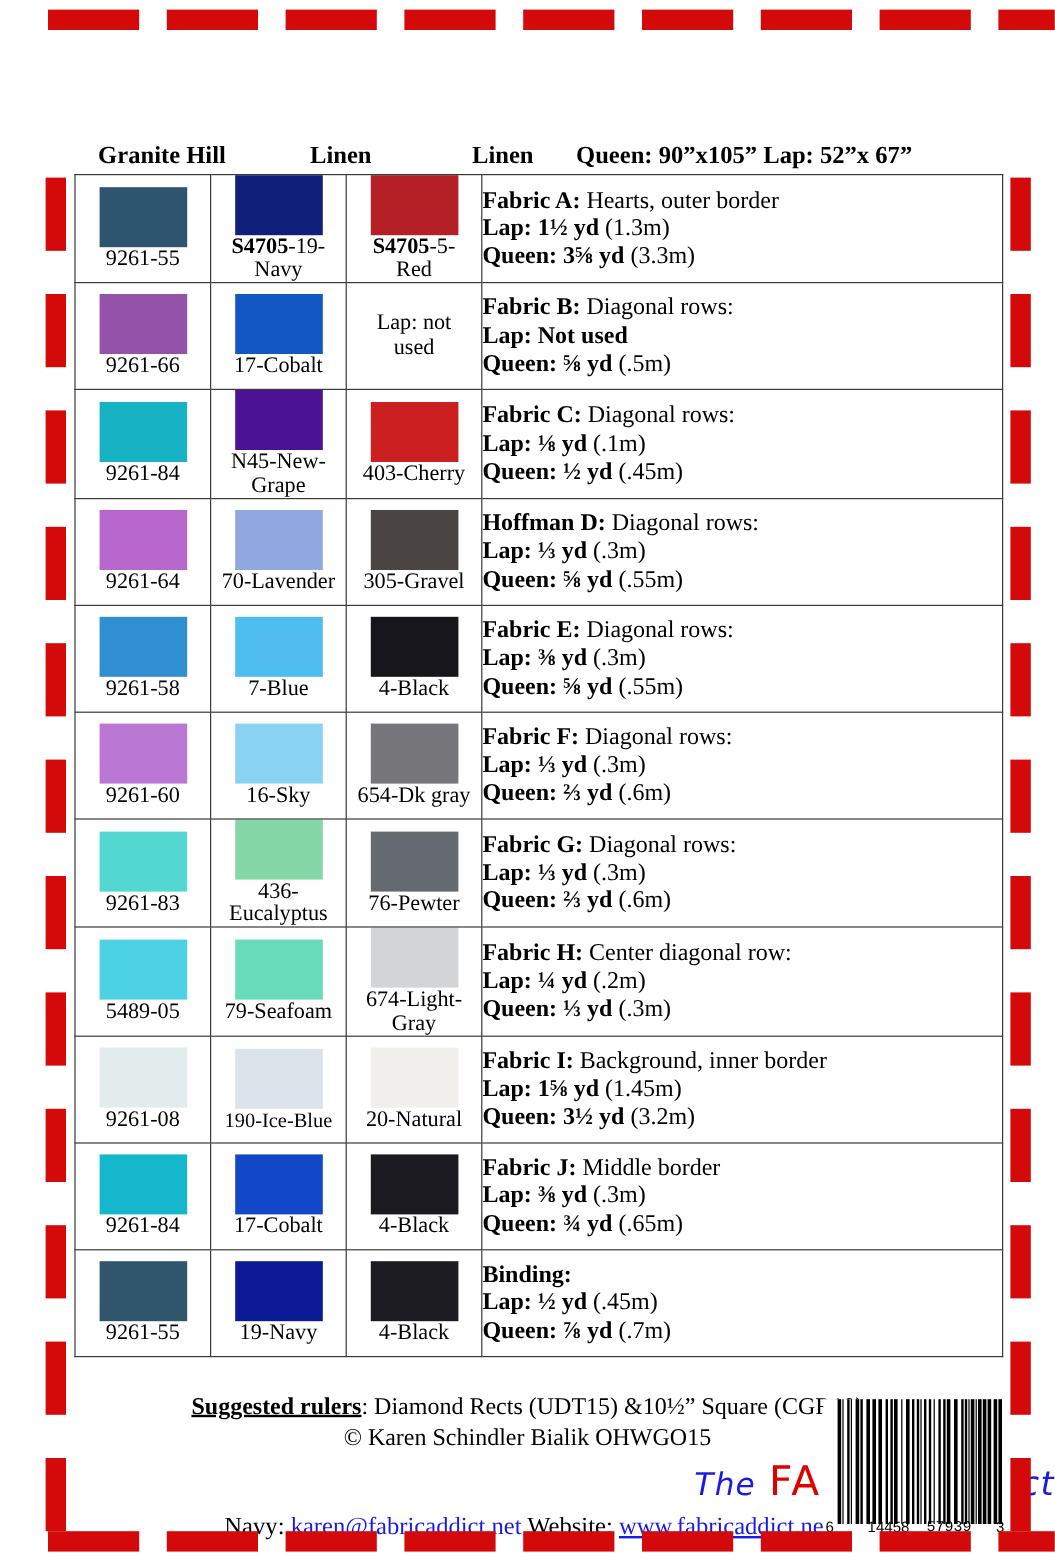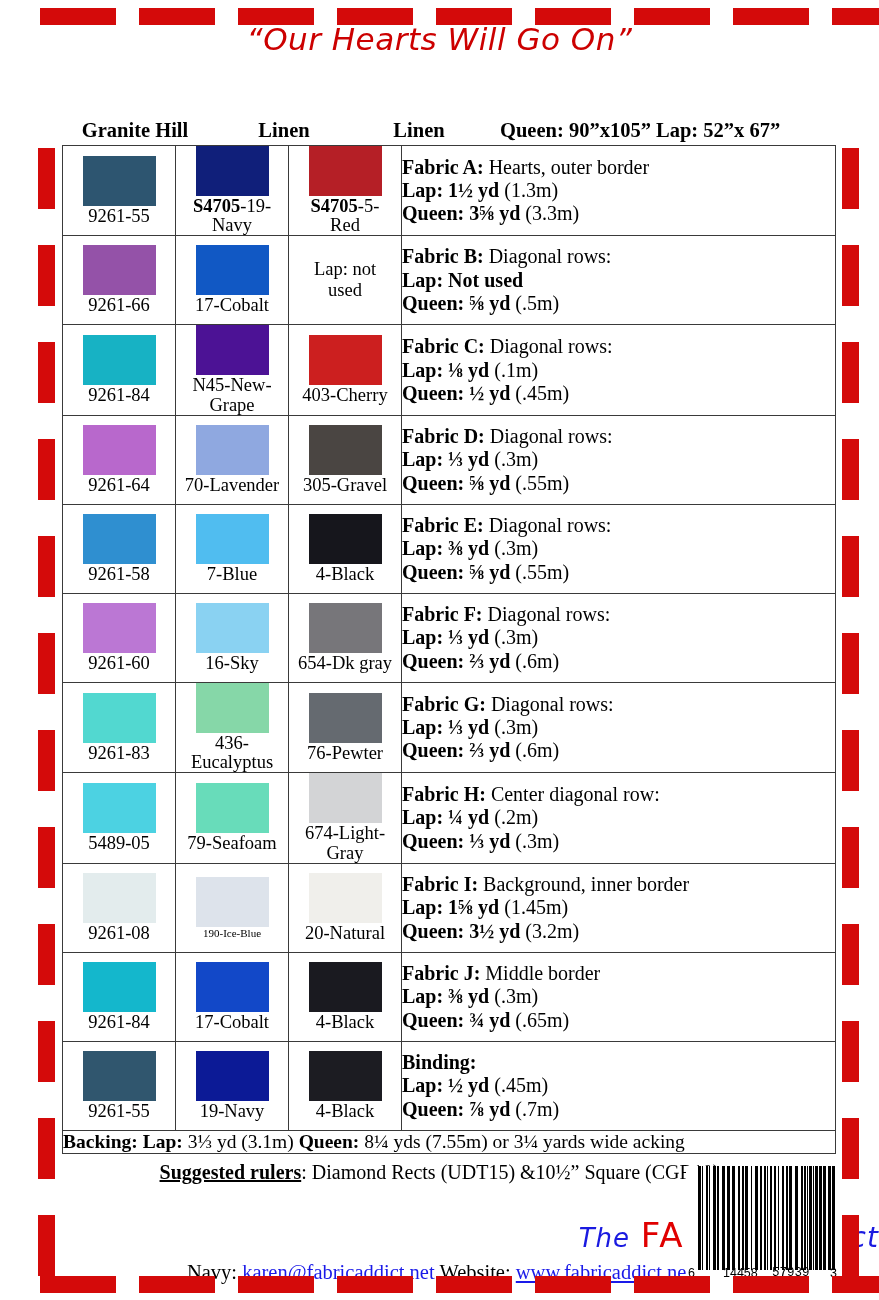--- a/index.html
+++ b/index.html
@@ -75,21 +75,21 @@
   }
   .colheads span {
     position: absolute;
     font-weight: bold;
     font-size: 20.5px;
     white-space: nowrap;
   }
   .ch-granite { left: -12px;  width: 170px; text-align: center; }
   .ch-linen1  { left: 152px;  width: 140px; text-align: center; }
   .ch-linen2  { left: 292px;  width: 130px; text-align: center; }
-  .ch-size    { left: 438px;  width: 380px; text-align: left; font-size: 21.5px; }
+  .ch-size    { left: 418px;  width: 380px; text-align: left; font-size: 21.5px; }
 
   
   table.fabric-table {
     position: absolute;
     top: 145px;
     left: 62px;
     width: 773px;
     border-collapse: collapse;
     table-layout: fixed;
   }
@@ -113,21 +113,21 @@
     display: block;
     background-size: cover;
   }
   .sw-label {
     font-size: 18.5px;
     line-height: 1.04;
     margin-top: 1px;
     padding: 0 1px;
     color: #000;
   }
-  .sw-label.small { font-size: 11px; }
+  .sw-label.small { font-size: 17px; }
 
   .notused {
     font-size: 18.5px;
     line-height: 1.15;
     text-align: center;
     color: #000;
   }
 
   .desc-cell {
     padding: 3px 4px 3px 9px;
@@ -236,21 +236,20 @@
 </head>
 <body>
 
 <div class="page">
 
   <div id="border-top"></div>
   <div id="border-bottom"></div>
   <div id="border-left"></div>
   <div id="border-right"></div>
 
-  <div class="title-script">“Our Hearts Will Go On”</div>
 
 
   <div class="colheads">
     <span class="ch-granite">Granite Hill</span>
     <span class="ch-linen1">Linen</span>
     <span class="ch-linen2">Linen</span>
     <span class="ch-size">Queen: 90”x105” Lap: 52”x 67”</span>
   </div>
 
   <table class="fabric-table">
@@ -327,21 +326,21 @@
           </td>
           <td class="swatch-cell">
             <div class="swatch" style="background: rgb(143, 168, 224);"></div>
             <div class="sw-label">70-Lavender</div>
           </td>
           <td class="swatch-cell">
             <div class="swatch" style="background: rgb(74, 69, 66);"></div>
             <div class="sw-label">305-Gravel</div>
           </td>
           <td class="desc-cell">
-            <div class="ln"><b>Fabric D:</b> Diagonal rows:</div>
+            <div class="ln"><b>Hoffman D:</b> Diagonal rows:</div>
             <div class="ln"><b>Lap: ⅓ yd</b> (.3m)</div>
             <div class="ln"><b>Queen: ⅝ yd</b> (.55m)</div>
           </td>
         </tr>
         <tr>
           <td class="swatch-cell">
             <div class="swatch" style="background: rgb(47, 143, 208);"></div>
             <div class="sw-label">9261-58</div>
           </td>
           <td class="swatch-cell">
@@ -465,30 +464,28 @@
           <td class="swatch-cell">
             <div class="swatch" style="background: rgb(28, 28, 34);"></div>
             <div class="sw-label">4-Black</div>
           </td>
           <td class="desc-cell">
             <div class="ln"><b>Binding:</b></div>
             <div class="ln"><b>Lap: ½ yd</b> (.45m)</div>
             <div class="ln"><b>Queen: ⅞ yd</b> (.7m)</div>
           </td>
         </tr>
-        <tr>
-          <td class="backing-cell" colspan="4"><b>Backing: </b><b>Lap: </b>3⅓ yd (3.1m)<b> Queen: </b>8¼ yds (7.55m) or 3¼ yards wide acking</td>
-        </tr>
       </tbody>
   </table>
 
   <div class="rulers-line">
     <span class="u">Suggested rulers</span><span>: Diamond Rects (UDT15) &amp;10½” Square (CGR10)</span>
   </div>
 
+  <div class="copyright-line">© Karen Schindler Bialik  OHWGO15</div>
 
   <div class="logo">
     <span class="the">The</span>
     <span class="fabric">FABRIC</span>
     <span class="addict">Addict</span>
   </div>
 
   <div class="contact-line">
     <span>Navy:</span>
     <span class="email">karen@fabricaddict.net</span>

